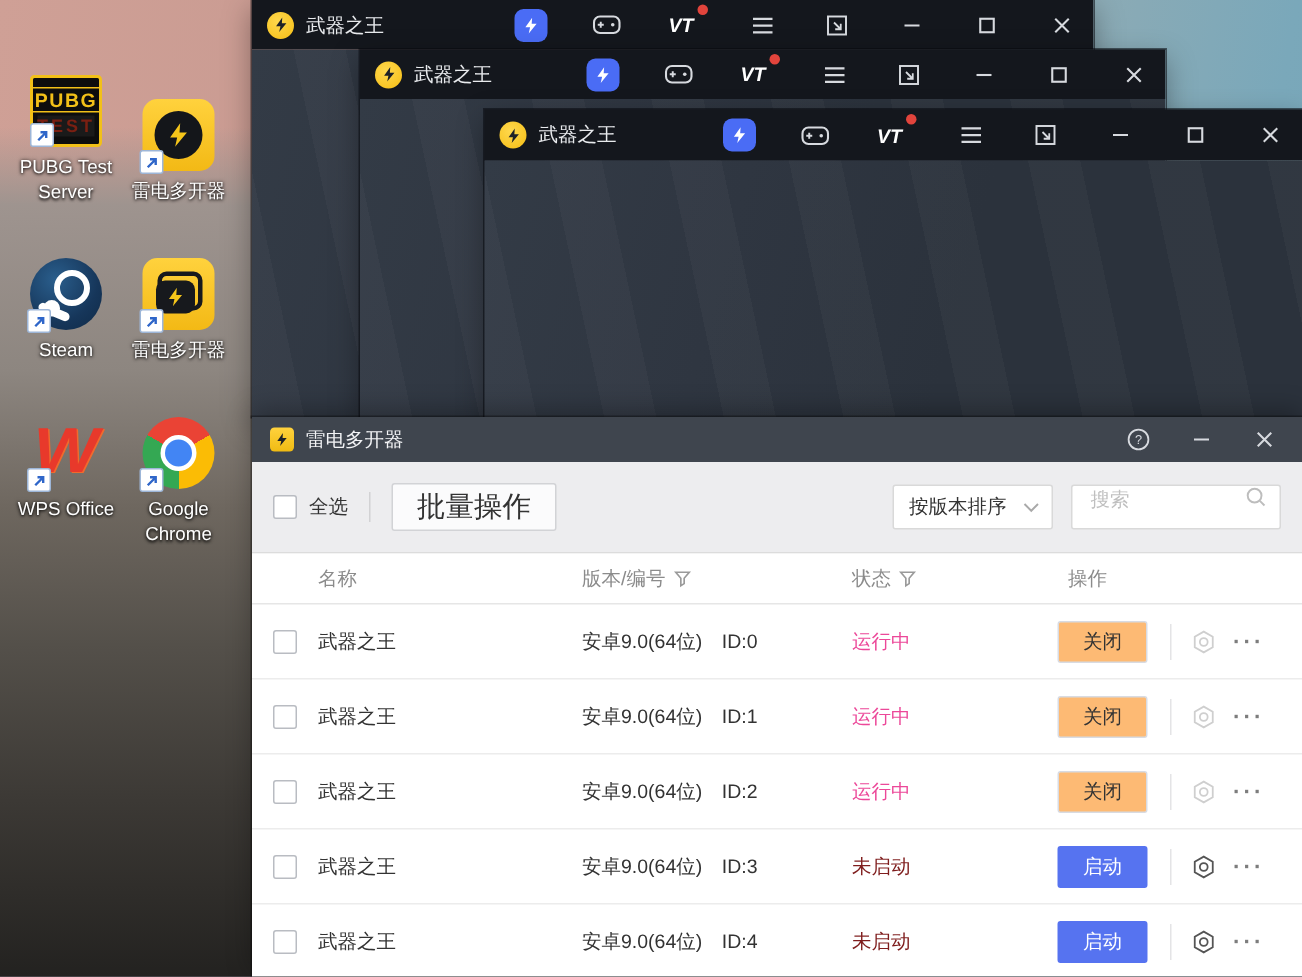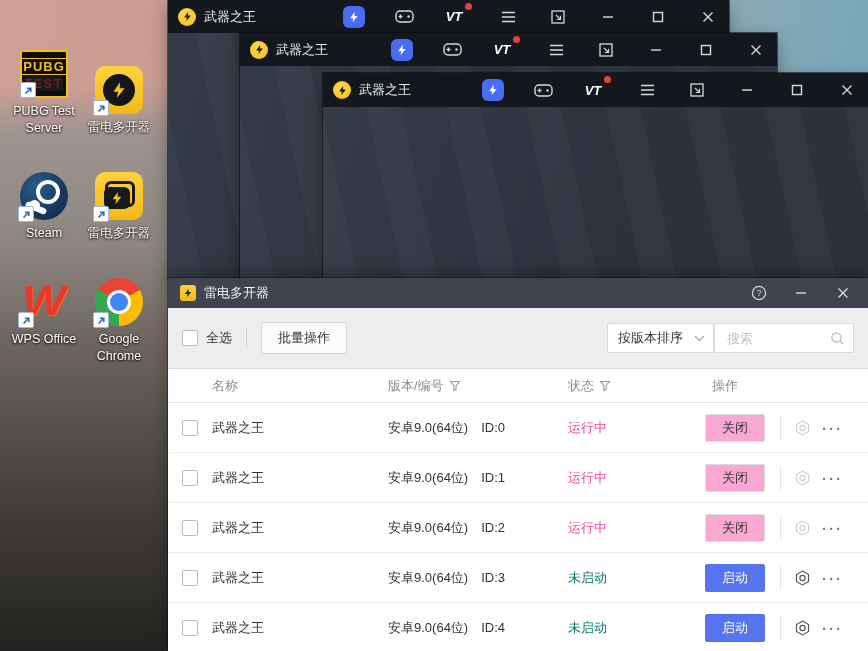--- a/index.html
+++ b/index.html
@@ -90,45 +90,45 @@
   .m-logo{width:16px;height:16px;border-radius:3px;background:linear-gradient(180deg,#ffd23d,#f0bb13);
     display:flex;align-items:center;justify-content:center;flex:0 0 16px;}
   .m-title .spacer{flex:1;}
   .m-ctl{width:26px;height:26px;display:flex;align-items:center;justify-content:center;margin-left:8px;}
   .m-toolbar{height:60px;flex:0 0 60px;background:#ededef;display:flex;align-items:center;padding:0 14px;
     border-bottom:1px solid #dcdcdc;}
   .checkbox{width:16px;height:16px;background:#fff;border:1px solid #b9bcc2;border-radius:2px;box-sizing:border-box;}
   .lbl-selectall{font-size:13px;color:#333;margin-left:8px;}
   .v-div{width:1px;height:20px;background:#d2d2d4;margin:0 14px;}
   .btn-batch{height:30px;padding:0 16px;background:#fbfbfc;border:1px solid #d2d3d6;border-radius:2px;
-    font-size:13px;color:#333;display:flex;align-items:center;}
-  .m-toolbar .right{margin-left:auto;display:flex;align-items:center;gap:0;}
+    font-size:19px;color:#333;display:flex;align-items:center;}
+  .m-toolbar .right{margin-left:auto;display:flex;align-items:center;gap:12px;}
   .dropdown{width:107px;height:30px;background:#fff;border:1px solid #d9d9d9;border-radius:2px;box-sizing:border-box;
     display:flex;align-items:center;padding:0 8px 0 10px;font-size:13px;color:#333;}
   .dropdown .dd-label{flex:1;}
   .searchbox{width:140px;height:30px;background:#fff;border:1px solid #d9d9d9;border-radius:2px;box-sizing:border-box;
-    display:flex;align-items:center;padding:0 8px 0 10px;}
+    display:flex;align-items:flex-start;padding:0 8px 0 10px;}
   .searchbox input{border:0;outline:0;flex:1;min-width:0;font-size:13px;color:#333;background:transparent;
     font-family:"Liberation Sans","DejaVu Sans",sans-serif;}
   .searchbox input::placeholder{color:#bfbfbf;}
   
   .m-table{flex:1;background:#fff;position:relative;overflow:hidden;}
   .t-head{position:relative;height:33px;border-bottom:1px solid #e6e6e6;font-size:13px;color:#8b8b8b;}
   .t-row{position:relative;height:49px;border-bottom:1px solid #ececec;font-size:13px;color:#333;}
   .cell{position:absolute;top:50%;transform:translateY(-50%);display:flex;align-items:center;gap:5px;}
   .c-check{left:14px;}
   .c-name{left:44px;}
   .c-ver{left:220px;}
   .c-ver .vid{margin-left:8px;}
   .c-status{left:400px;}
   .status-running{color:#ec4899;}
-  .status-stopped{color:#0f766e;}
+  .status-stopped{color:#7f1d1d;}
   .c-btn{left:537px;}
   .row-btn{width:60px;height:28px;border-radius:2px;font-size:13px;display:flex;align-items:center;justify-content:center;}
-  .btn-close{background:#f9a8d4;border:1px solid #d8dbe2;color:#333;box-sizing:border-box;}
+  .btn-close{background:#fdba74;border:1px solid #d8dbe2;color:#333;box-sizing:border-box;}
   .btn-start{background:#5673f0;border:1px solid #5673f0;color:#fff;box-sizing:border-box;}
   .c-div{left:612px;width:1px;height:24px;background:#e4e4e6;}
   .c-gear{left:626px;}
   .c-dots{left:654px;color:#7d7d7d;font-size:15px;letter-spacing:2px;font-weight:700;}
   .gear-dim svg{stroke:#cfcfcf;}
   .gear-on svg{stroke:#555;}
   svg{display:block;}
 </style>
 </head>
 <body>

